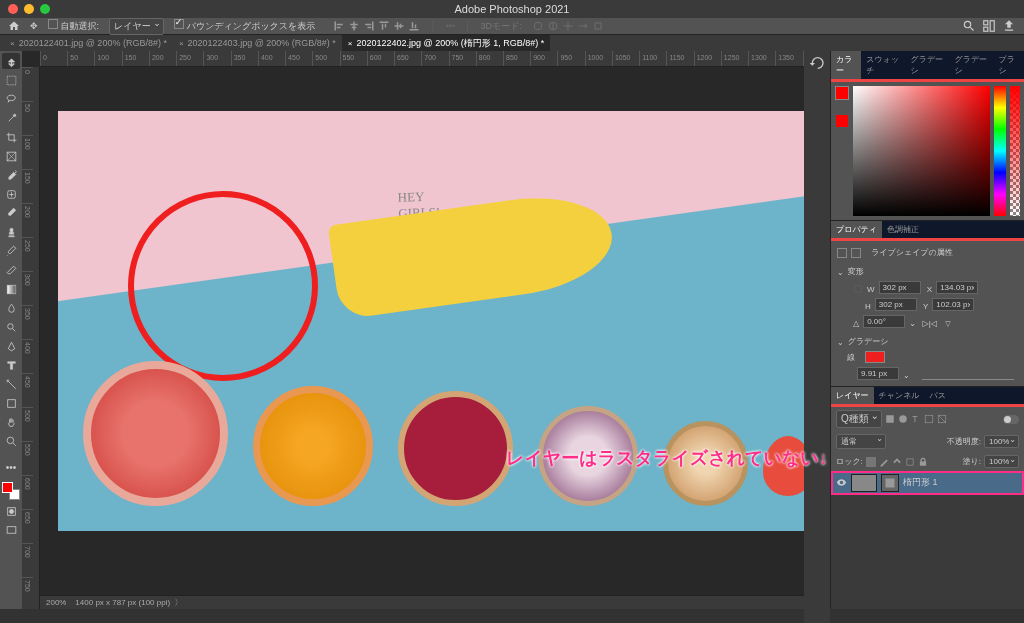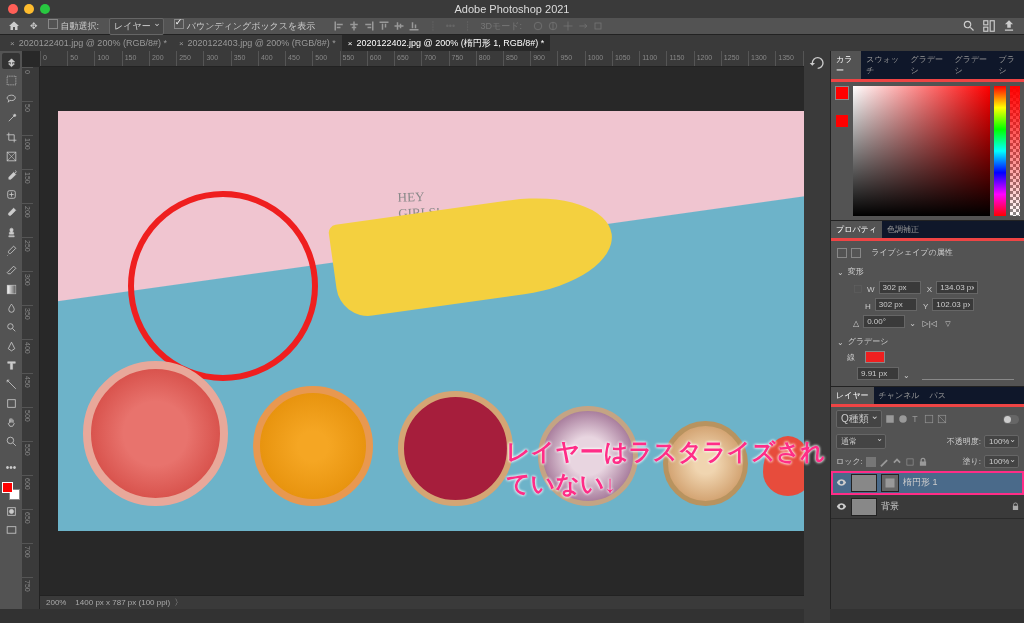--- a/index.html
+++ b/index.html
@@ -39,21 +39,21 @@
 .banana-body{position:absolute;width:100%;height:100%;background:#f4d03f;border-radius:10px 120px 120px 40px / 10px 60px 60px 40px;transform:rotate(-8deg)}
 .fruit{position:absolute;bottom:25px;border-radius:50%}
 .f1{left:25px;width:145px;height:145px;background:radial-gradient(circle,#e8736d 35%,#d9544e 70%);border:8px solid #e8a89a}
 .f2{left:195px;width:120px;height:120px;background:radial-gradient(circle,#f5a623 20%,#e8940f 70%);border:7px solid #e89850}
 .f3{left:340px;width:115px;height:115px;background:#a61e3c;border:6px solid #d4a574}
 .f4{left:480px;width:100px;height:100px;background:radial-gradient(circle,#e8d5e0 30%,#9b6b8f 80%);border:5px solid #c4a484}
 .f5{left:605px;width:85px;height:85px;background:radial-gradient(circle,#f0d5b0 20%,#d4a574 70%);border:5px solid #b8935f}
 .f6{left:705px;bottom:35px;width:50px;height:60px;background:#e74c3c;border-radius:50% 50% 50% 50% / 60% 60% 40% 40%}
 .ann{position:absolute;font-weight:700;color:#ff2d87;text-shadow:0 0 3px #fff,0 0 3px #fff;pointer-events:none;z-index:50}
 .ann1{top:98px;left:250px;font-size:22px}
-.ann2{top:385px;left:484px;font-size:24px}
+.ann2{top:395px;left:484px;font-size:18px}
 .handwrite{position:absolute;top:78px;left:340px;font-family:cursive;color:#888;font-size:13px;transform:rotate(-2deg)}
 .statusbar{position:absolute;bottom:0;left:18px;right:0;height:14px;background:#3a3a3a;font-size:8px;color:#aaa;padding:1px 6px;border-top:1px solid #222}
 .panels{width:194px;background:#535353;display:flex;flex-direction:column;font-size:9px;color:#ccc;border-left:1px solid #222}
 .panel-dock{width:26px;background:#3a3a3a;display:flex;flex-direction:column;align-items:center;padding-top:4px;gap:6px}
 .panel-tabs{display:flex;background:#0f172a;border-bottom:3px solid #ef4444}
 .ptab{padding:3px 5px;font-size:8px;cursor:pointer;color:#999}
 .ptab.active{background:#535353;color:#fff}
 .color-panel{padding:4px;display:flex;gap:4px}
 .color-swatches{display:flex;flex-direction:column;gap:2px}
 .sw{width:14px;height:14px;border:1px solid #888}
@@ -510,29 +510,17 @@
                 </svg>
               </span>
               <span class="thumb"></span>
               <span class="thumb2">
                 <svg viewBox="0 0 16 16" width="12" height="12">
                   <rect x="2" y="2" width="12" height="12" fill="#999"></rect>
                 </svg>
               </span>
               <span>楕円形 1</span>
             </div>
-            <div class="layer">
-              <span class="eye">
-                <svg viewBox="0 0 24 24">
-                  <path d="M12 5c-7 0-10 7-10 7s3 7 10 7 10-7 10-7-3-7-10-7zm0 11a4 4 0 110-8 4 4 0 010 8z"></path>
-                </svg>
-              </span>
-              <span class="thumb"></span>
-              <span>背景</span>
-              <svg class="lock-icon" style="margin-left:auto" viewBox="0 0 24 24">
-                <path d="M6 10V7a6 6 0 1112 0v3h1v11H5V10h1zm2 0h8V7a4 4 0 00-8 0v3z"></path>
-              </svg>
-            </div>
           </div>
     </div>
   </div>
   </div>
 </div>
 
 </body></html>

